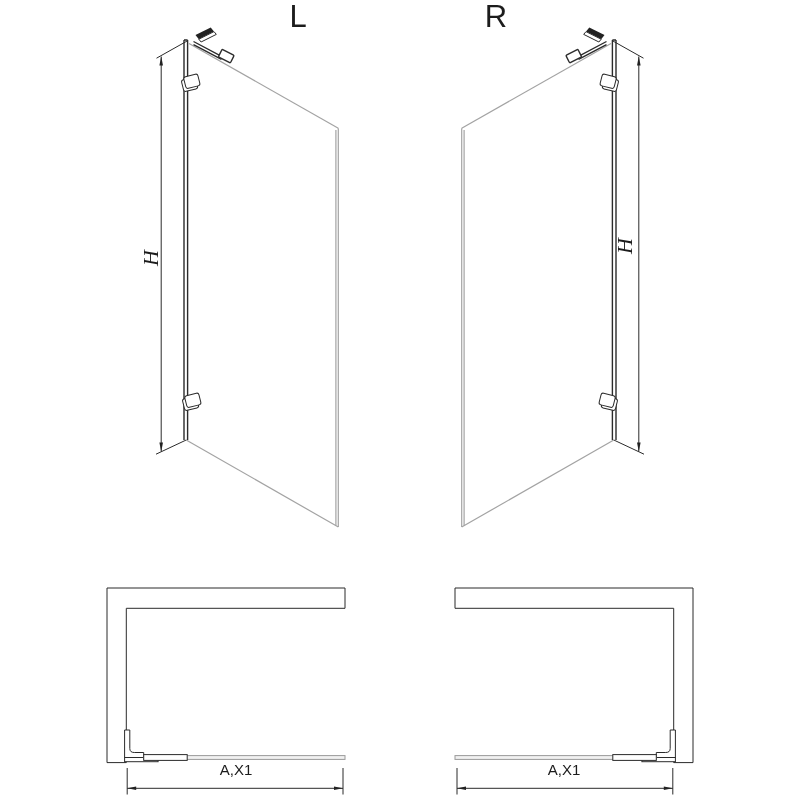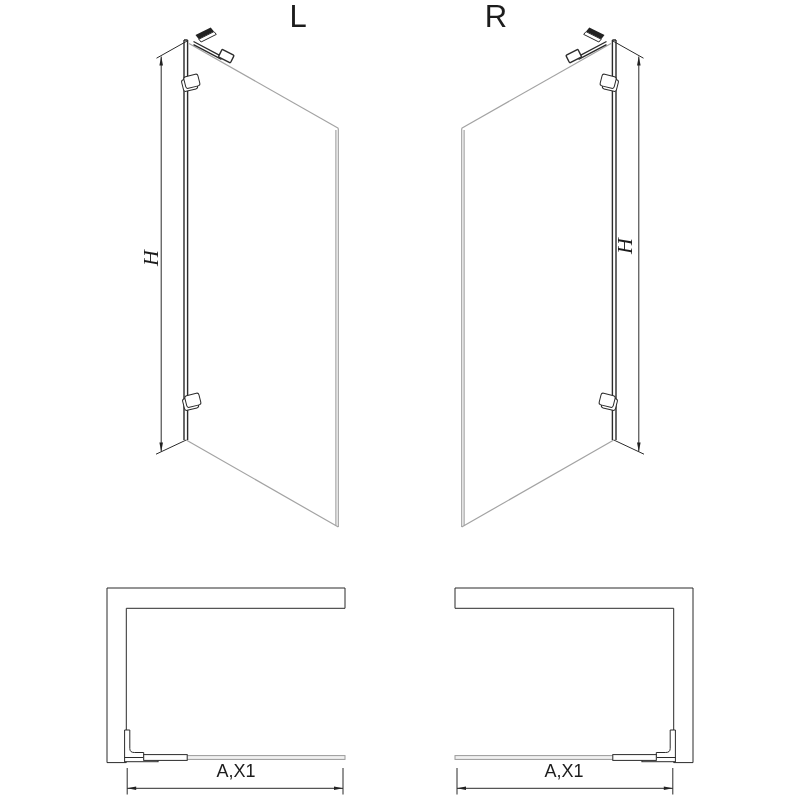--- a/index.html
+++ b/index.html
@@ -9,21 +9,21 @@
   .ln{stroke:#2b2b2b;fill:none;stroke-width:1.4;stroke-linecap:butt;}
   .thin{stroke-width:1;}
   .glass{stroke:#a3a3a3;fill:none;stroke-width:1.2;}
   .fill-dark{fill:#222;stroke:none;}
   .fill-white{fill:#ffffff;}
   .glass-plan{stroke:#9a9a9a;fill:#f1f1f1;stroke-width:1;}
   .lbl{position:absolute;color:#1c1c1c;text-align:center;line-height:1;}
   .lbl-variant{width:34px;height:34px;font-size:31px;font-weight:400;}
   .lbl-h{width:30px;height:26px;font-size:22px;font-style:italic;
          font-family:"Liberation Serif",serif;transform:rotate(-90deg);}
-  .lbl-dim{width:92px;height:22px;font-size:18px;}
+  .lbl-dim{width:92px;height:22px;font-size:15px;}
 </style>
 </head>
 <body>
 
 <div class="canvas">
 
 <svg width="800" height="800" viewBox="0 0 800 800">
   <defs>
     <pattern id="hatch" width="12.8" height="12.8" patternUnits="userSpaceOnUse">
       <path d="M0,12.8 L12.8,0 M-2,2 L2,-2 M10.8,14.8 L14.8,10.8" stroke="#4a4a4a" stroke-width="0.9" fill="none"></path>

